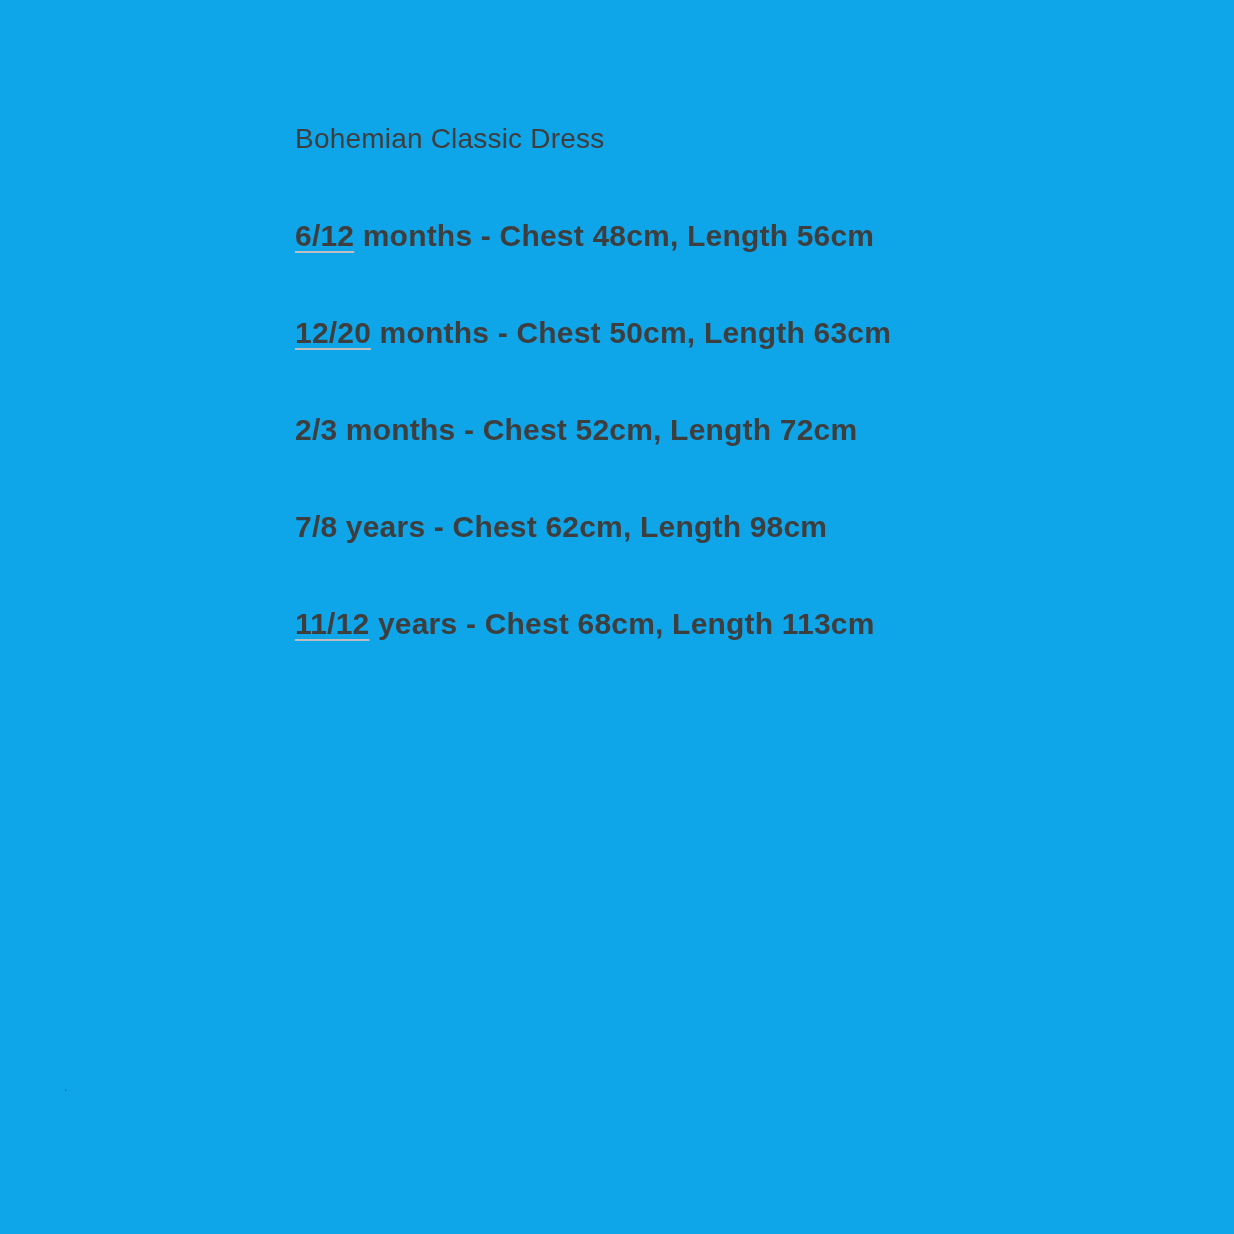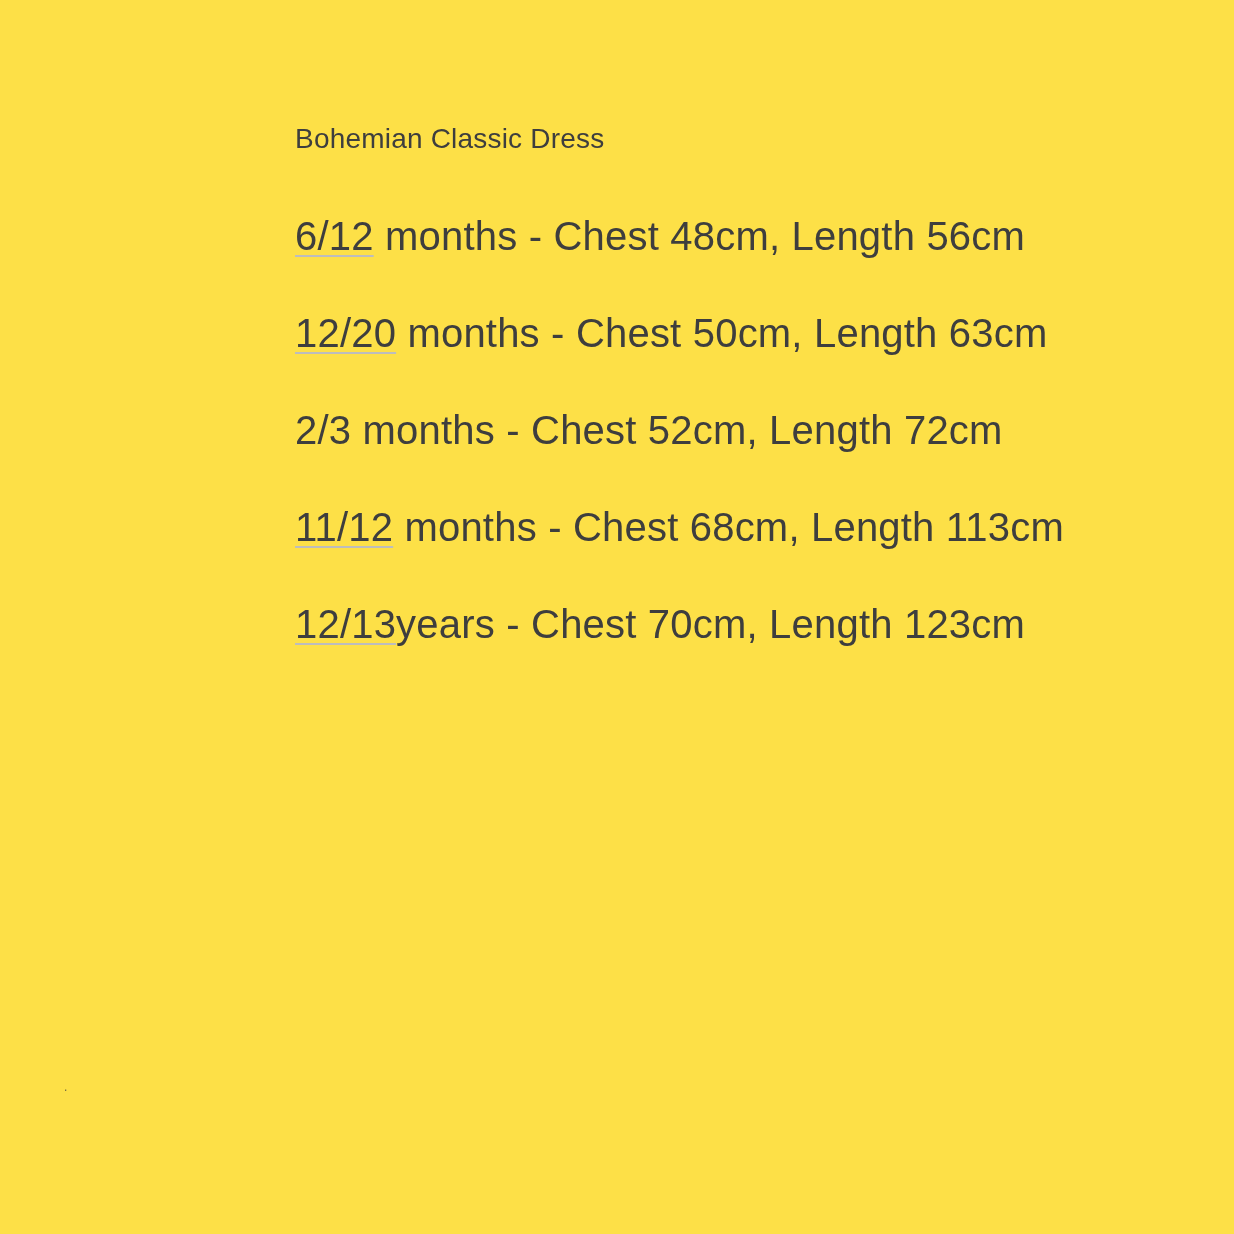--- a/index.html
+++ b/index.html
@@ -7,41 +7,41 @@
     width: 1234px;
     height: 1234px;
     background: #ffffff;
     font-family: "Liberation Sans", "DejaVu Sans", sans-serif;
     overflow: hidden;
   }
   .page {
     position: relative;
     width: 1234px;
     height: 1234px;
-    background: #fde047;
+    background: #0ea5e9;
   }
   .content {
     position: absolute;
     left: 295px;
     top: 118px;
     width: 880px;
     color: #3e3e3e;
   }
   .title {
     font-size: 28px;
     line-height: 42px;
     font-weight: 400;
     color: #3e3e3e;
     margin-bottom: 55px;
     letter-spacing: 0.2px;
   }
   .row {
-    font-size: 40px;
+    font-size: 30px;
     line-height: 42px;
-    font-weight: 400;
+    font-weight: 700;
     color: #3e3e3e;
     margin-bottom: 55px;
     letter-spacing: 0.2px;
     white-space: pre-wrap;
     margin-top: 20px;
   }
   .size-link {
     text-decoration: underline;
     text-decoration-color: #bdbdbd;
     text-decoration-thickness: 2px;
@@ -65,22 +65,22 @@
     <div class="title">Bohemian Classic Dress</div>
 
     <p class="row"><span class="size-link">6/12</span><span> months - Chest 48cm, Length 56cm</span></p>
 
     <p class="row"><span class="size-link">12/20</span><span> months - Chest 50cm, Length 63cm</span></p>
 
     <p class="row"><span>2/3</span><span> months - Chest 52cm, Length 72cm</span></p>
 
 
 
+    <p class="row"><span>7/8</span><span> years - Chest 62cm, Length 98cm</span></p>
 
 
-    <p class="row"><span class="size-link">11/12</span><span> months - Chest 68cm, Length 113cm</span></p>
+    <p class="row"><span class="size-link">11/12</span><span> years - Chest 68cm, Length 113cm</span></p>
 
-    <p class="row"><span class="size-link">12/13</span><span>years - Chest 70cm, Length 123cm</span></p>
 
   </div>
 
   <span class="stray-mark">.</span>
 </div>
 
 </body></html>

